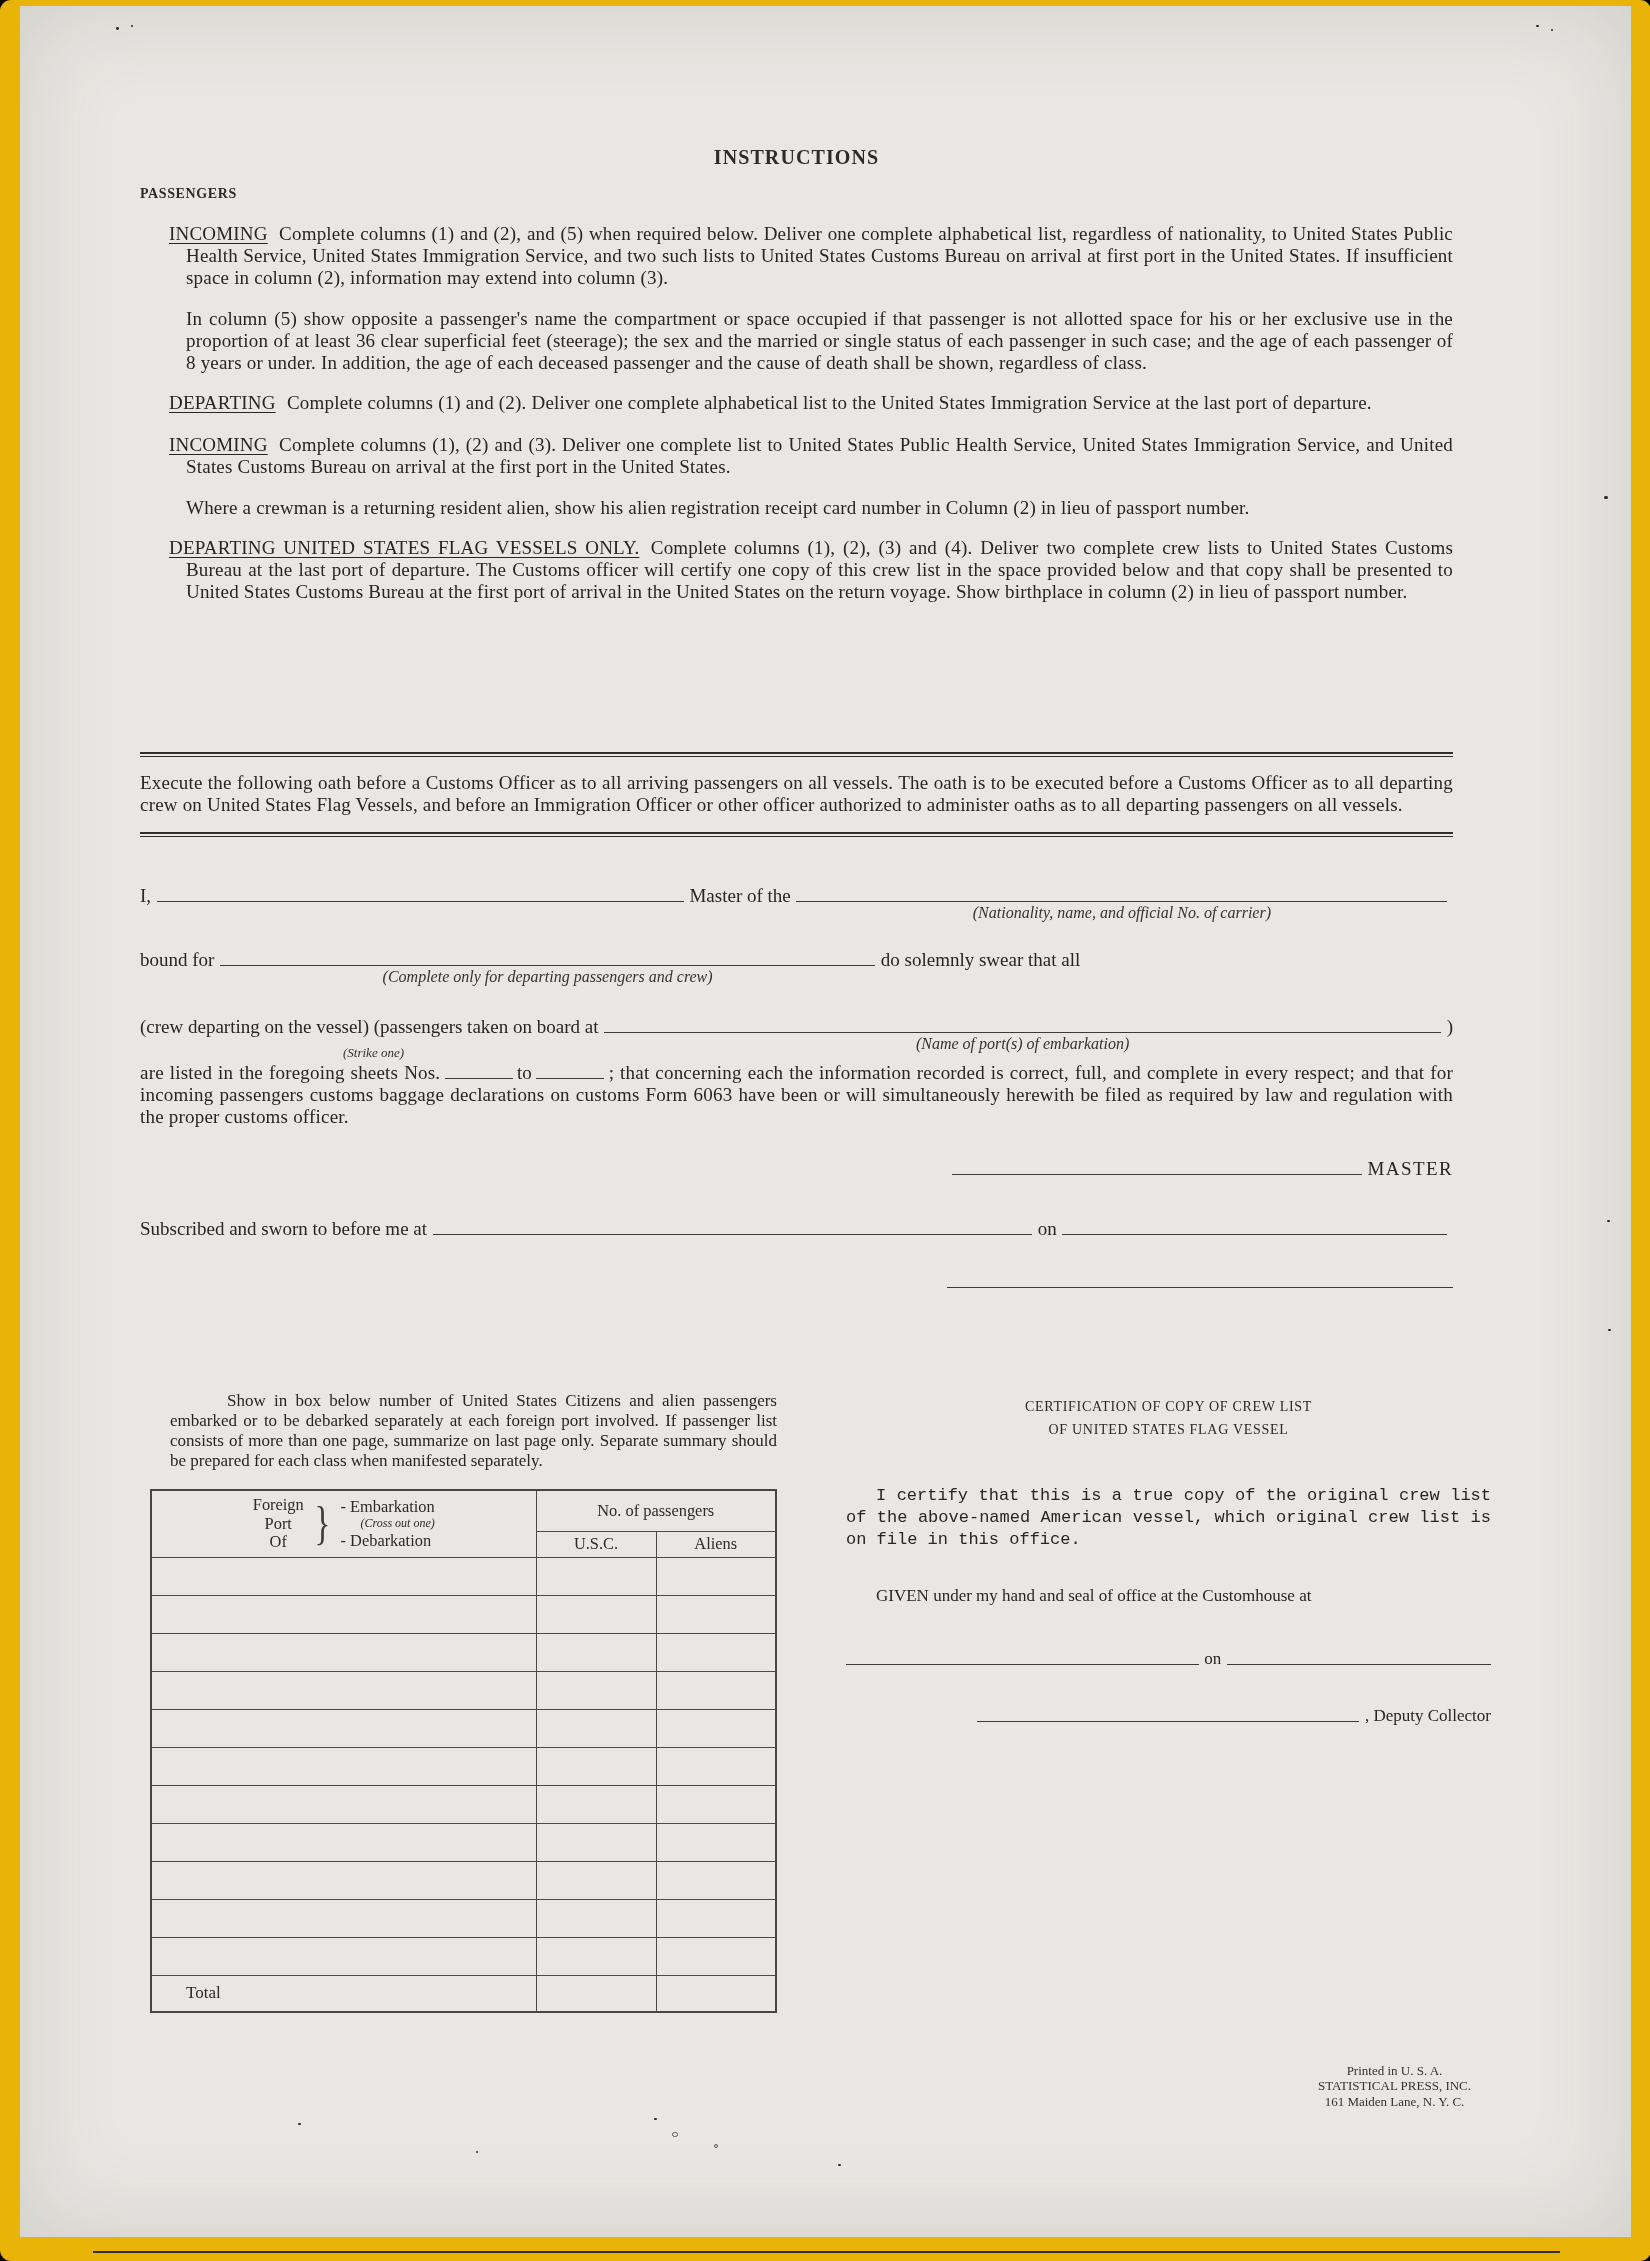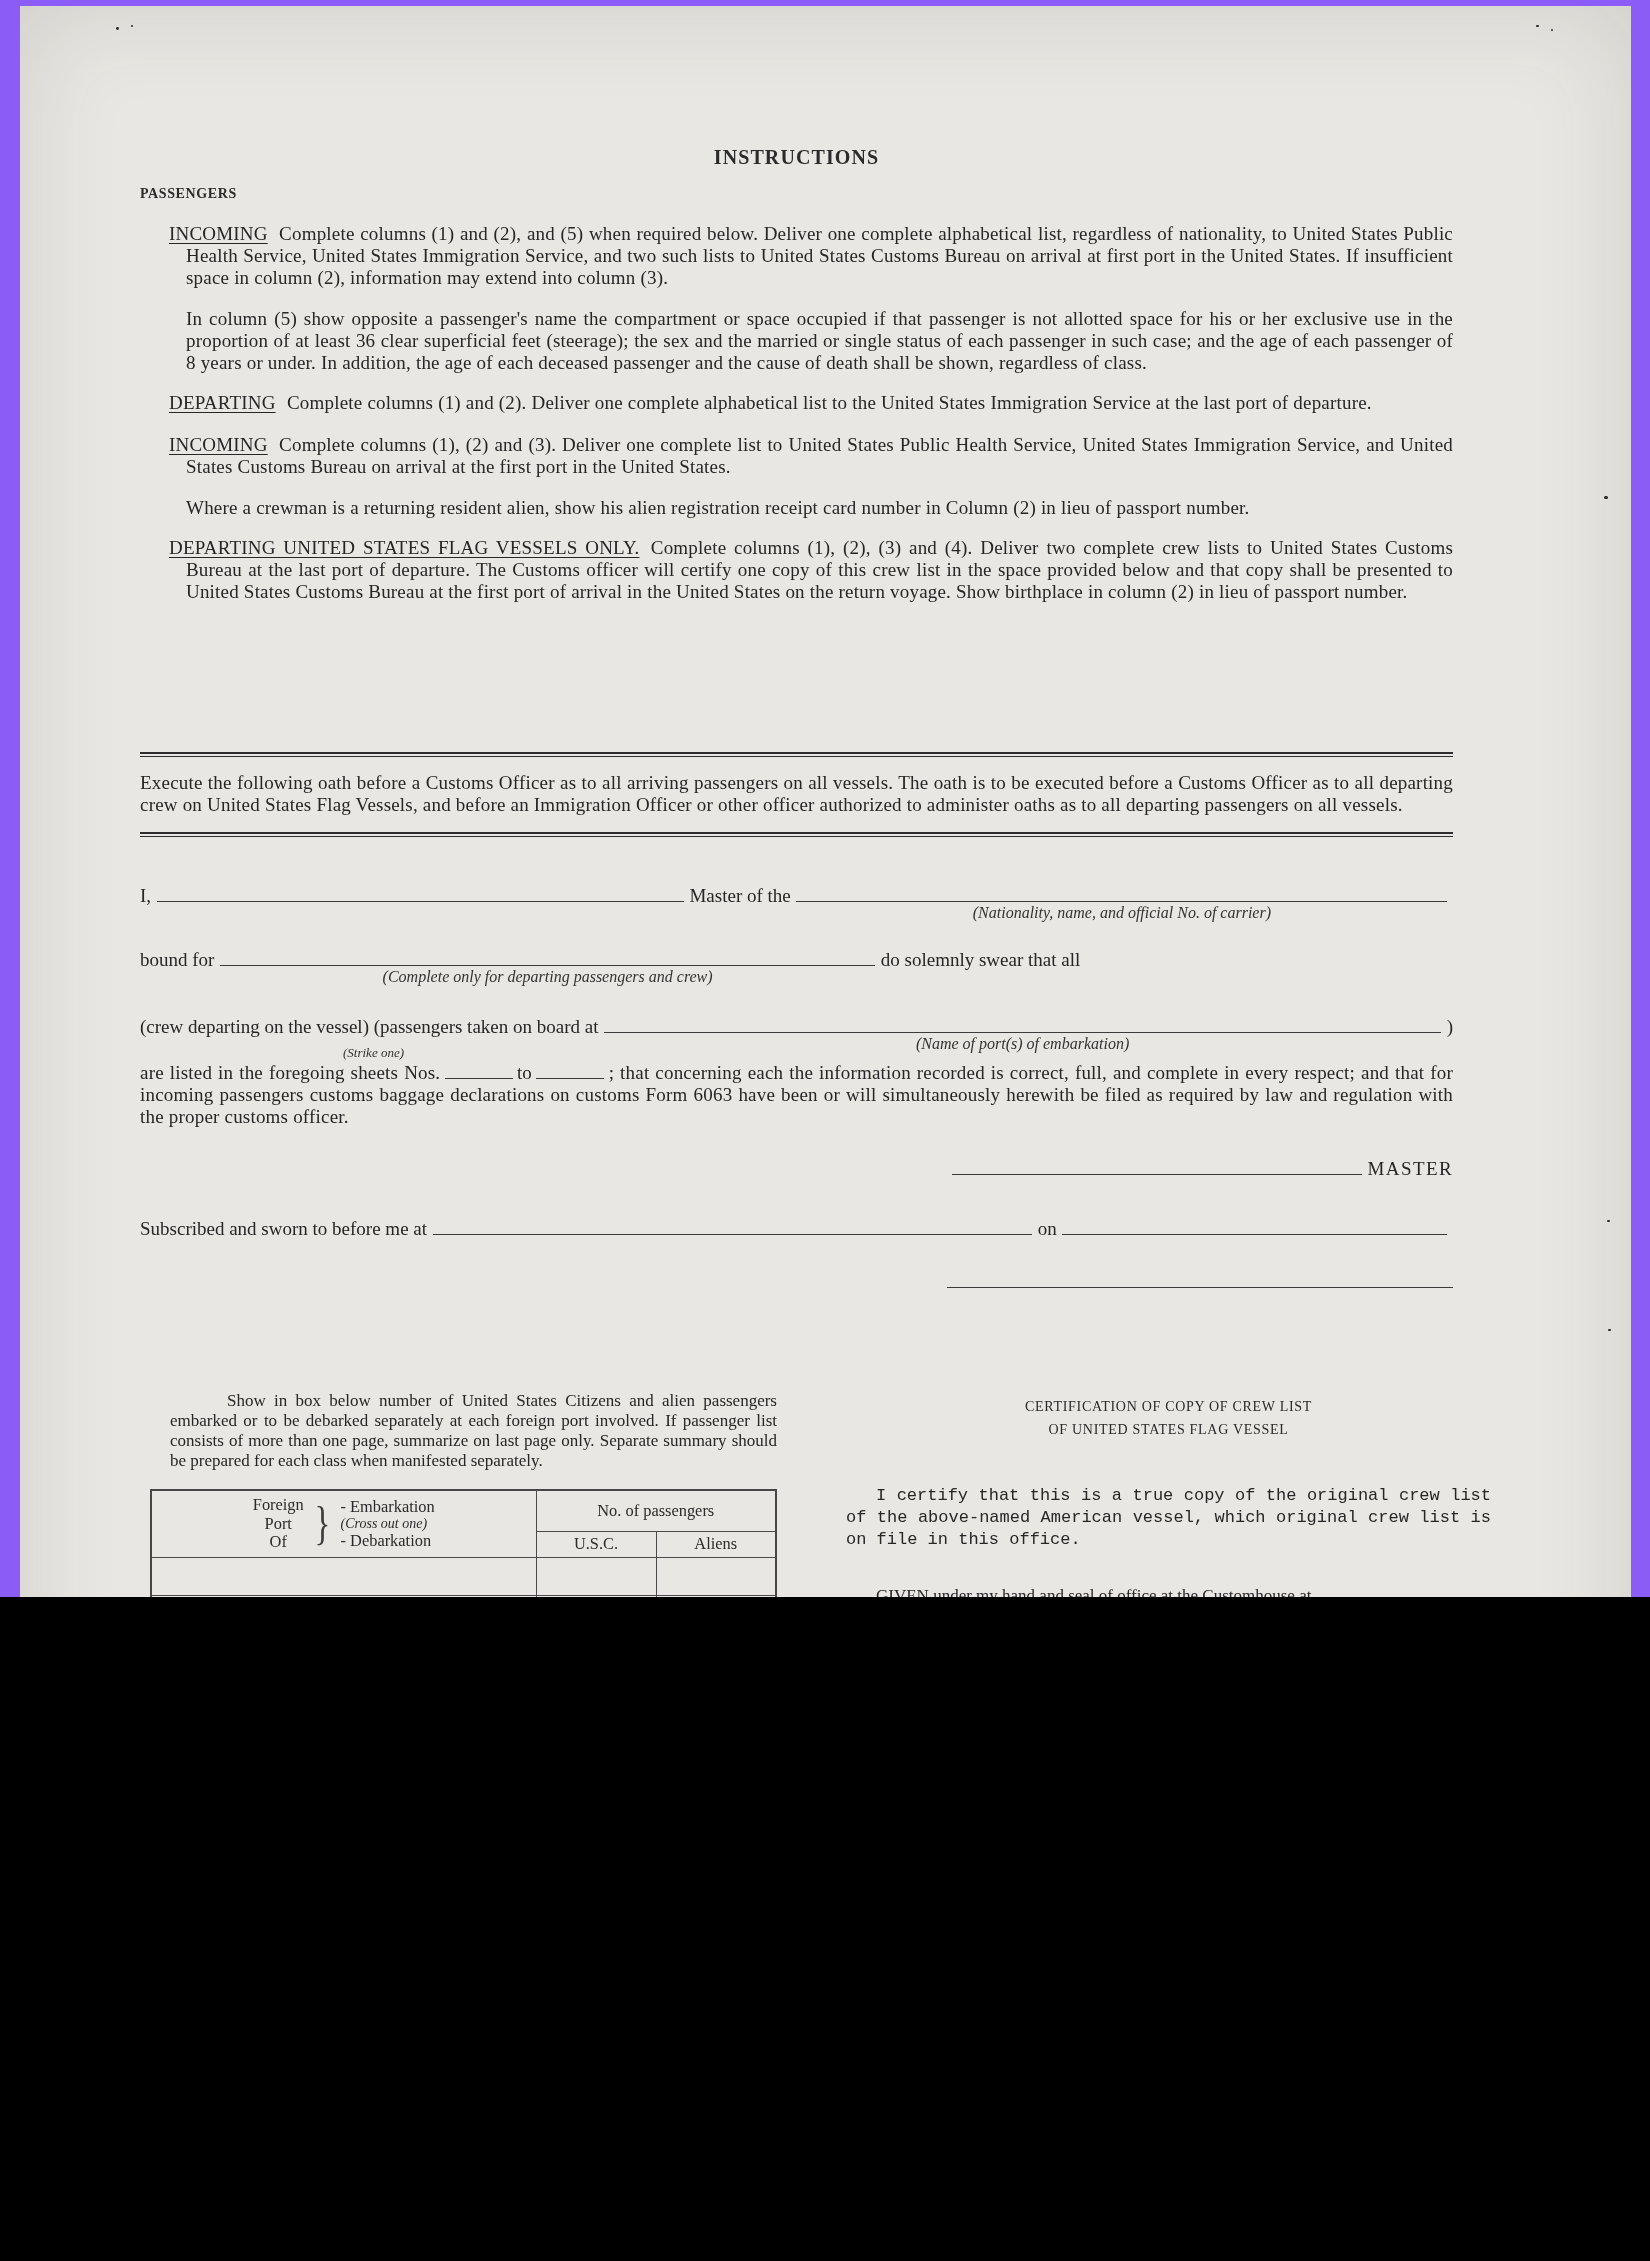--- a/index.html
+++ b/index.html
@@ -1,19 +1,19 @@
 <!DOCTYPE html>
 <html style="font-size:11.4px"><head>
 <meta charset="utf-8">
 <style>
   * { margin:0; padding:0; box-sizing:border-box; }
   html,body { background:#000; }
   body { font-family:"Liberation Serif","DejaVu Serif",serif; }
 
-  .screen { position:relative; width:1651px; height:1597px; background:#8b5cf6; overflow:hidden; }
+  .screen { position:relative; width:1651px; height:2261px; background:#eab308; overflow:hidden;border-radius:11px; }
   .paper  { position:absolute; left:20px; top:5.7px; width:1611px; height:2231px;
             background:#e8e7e3; color:#2b2b2b;
             box-shadow: inset 0 0 100px rgba(60,55,45,0.14); }
 
   .sec { position:absolute; }
 
   
   .title   { text-align:center; font-weight:bold; font-size:20px; letter-spacing:1.1px; }
   .h1      { font-weight:bold; font-size:14px; letter-spacing:0.6px; }
   .para    { font-size:19px; line-height:22px; letter-spacing:0.2px; text-align:justify; color:#262626; }
@@ -42,21 +42,21 @@
   .sum .c1 { width:385px; } .sum .c2 { width:114px; } .sum .c3 { width:128px; }
   .sum thead .r1 th { height:41px; }
   .sum thead .r2 th { height:26px; text-align:center; }
   .sum tbody td { height:38px; }
   .sum .total-row td { height:37px; }
   .total-cell { padding-left:34px; text-align:left; font-size:17px; }
   .fpo { display:flex; align-items:center; justify-content:center; gap:7.1px; height:100%; }
   .fpo-words { text-align:center; line-height:18.5px; font-size:16.4px; }
   .fpo-brace { font-size:47px; font-weight:200; line-height:43px; color:#3c3c3c; transform:scaleX(0.7); }
   .fpo-embark { text-align:left; line-height:17px; font-size:16.4px; }
-  .fpo-embark .xs { font-size:14px; font-style:italic; display:block; }
+  .fpo-embark .xs { font-size:12px; font-style:italic; display:block;text-align:right; }
   .nop { text-align:center; }
 
   
   .cert-title { text-align:center; font-size:14px; letter-spacing:0.7px; line-height:23px; color:#2a2a2a; }
   .cert-para  { font-size:17px; line-height:22px; text-align:justify; text-indent:30px; color:#262626; }
   .cert .fline { font-size:17px; }
 
   
   .imprint { text-align:center; font-size:13px; line-height:15.7px; color:#333; }
 

